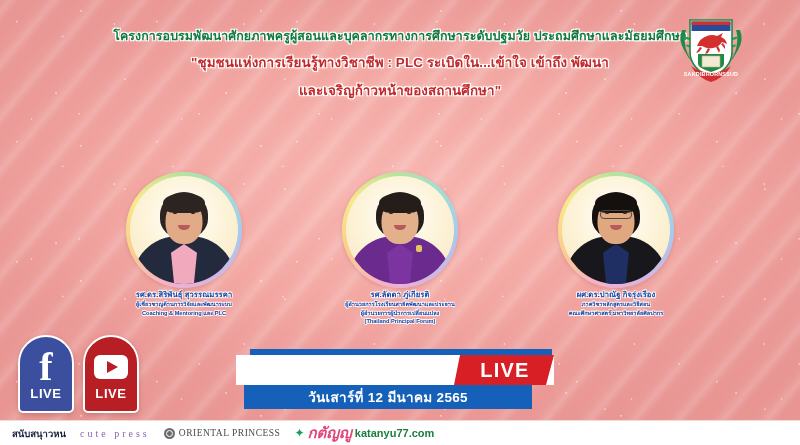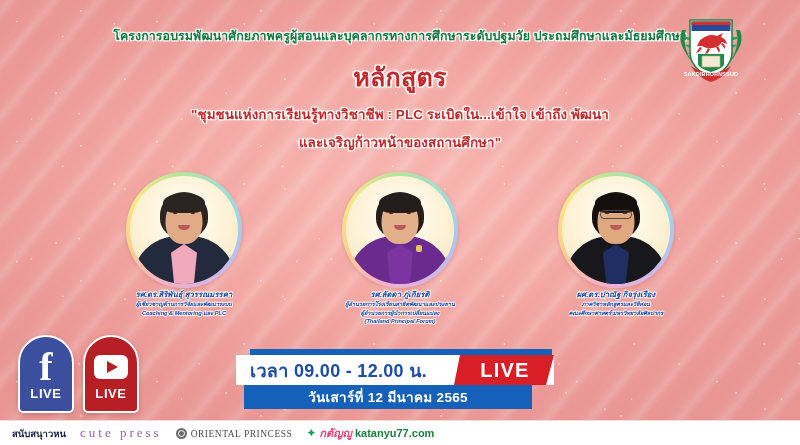--- a/index.html
+++ b/index.html
@@ -94,21 +94,21 @@
 
   
   .speakers {
     position: absolute;
     top: 172px; left: 0; right: 0;
     display: flex;
     justify-content: center;
     gap: 84px;
     z-index: 4;
   }
-  .speaker { width: 132px; text-align: center; font-style: italic; }
+  .speaker { width: 132px; text-align: center; }
 
   .portrait-ring {
     position: relative;
     width: 116px; height: 116px;
     margin: 0 auto;
     border-radius: 50%;
     padding: 4px;
     background: conic-gradient(from 200deg,
       #f7b0c8, #f9d08a, #f6ea88, #b8e39a, #9fdfd4, #a8c8ef, #d4b5e8, #f7b0c8);
     box-shadow: 0 1px 4px rgba(140,60,60,.22);
@@ -283,44 +283,44 @@
     display: flex; align-items: center;
     padding-left: 12px;
     gap: 14px;
     z-index: 6;
     border-top: 1px solid #f0dada;
   }
   .sp-label {
     font-size: 9.5px; font-weight: 700; color: #18233f;
   }
   .cute-press {
-    font-size: 13px; letter-spacing: 3px; color: #8a63b0;
+    font-size: 10px; letter-spacing: 3px; color: #8a63b0;
     font-family: "Liberation Serif", "DejaVu Serif", serif;
   }
-  .op-wrap { display: flex; align-items: flex-end; gap: 4px; }
+  .op-wrap { display: flex; align-items: center; gap: 4px; }
   .op-mark {
     width: 11px; height: 11px; border-radius: 50%;
     background: #6b6b6b;
     display: flex; align-items: center; justify-content: center;
   }
   .op-mark::after {
     content: ""; width: 5px; height: 5px; border-radius: 50%;
     border: 1.2px solid #fff;
   }
   .op-text {
     font-size: 9.5px; letter-spacing: .5px; color: #4a4a4a;
     font-family: "Liberation Serif", "DejaVu Serif", serif;
   }
   .kat-wrap { display: flex; align-items: center; gap: 3px; }
   .kat-leaf {
     color: #16a05a; font-size: 12px; font-weight: 700;
     transform: rotate(-12px);
   }
   .kat-th {
-    font-size: 11px; font-weight: 700; color: #e0457b;
+    font-size: 15px; font-weight: 700; color: #e0457b;
     font-style: italic;
   }
   .kat-url {
     font-size: 11px; font-weight: 700; color: #1d7d3f;
   }
 </style>
 </head>
 <body>
 
 <div class="poster">
@@ -351,21 +351,20 @@
           <path d="M47 38 L51 43 L51 40 L49 37 Z"></path>
         </g>
         <path d="M17 60 Q37 74 57 60 Q50 72 37 76 Q24 72 17 60 Z" fill="#d32f2f"></path>
         <text x="37" y="70" text-anchor="middle" fill="#ffffff" font-family="Liberation Sans, sans-serif" font-size="5.4" font-weight="bold" letter-spacing="0.2">SAKDIBHORNSSUD</text>
       </g>
     </svg>
   </div>
 
   <div class="headline">
     <div class="kicker">โครงการอบรมพัฒนาศักยภาพครูผู้สอนและบุคลากรทางการศึกษาระดับปฐมวัย ประถมศึกษาและมัธยมศึกษา</div>
-    <div class="title-main">หลักสูตร</div>
     <div class="subline">"ชุมชนแห่งการเรียนรู้ทางวิชาชีพ : PLC ระเบิดใน...เข้าใจ เข้าถึง พัฒนา</div>
     <div class="subline">และเจริญก้าวหน้าของสถานศึกษา"</div>
   </div>
 
   <div class="speakers">
 
     <div class="speaker">
       <div class="portrait-ring">
         <div class="portrait">
           <div class="fig">
@@ -442,21 +441,20 @@
             <div class="yt-tri"></div>
           </div>
       </div>
       <div class="lbl">LIVE</div>
     </div>
   </div>
 
   <div class="schedule">
     <div class="bar-top"></div>
     <div class="bar-mid">
-      <div class="time">เวลา 09.00 - 12.00 น.</div>
       <div class="live-tag">
         <span>LIVE</span>
       </div>
     </div>
     <div class="bar-bot">
       <div class="date">วันเสาร์ที่ 12 มีนาคม 2565</div>
     </div>
   </div>
 
   <div class="sponsors">

